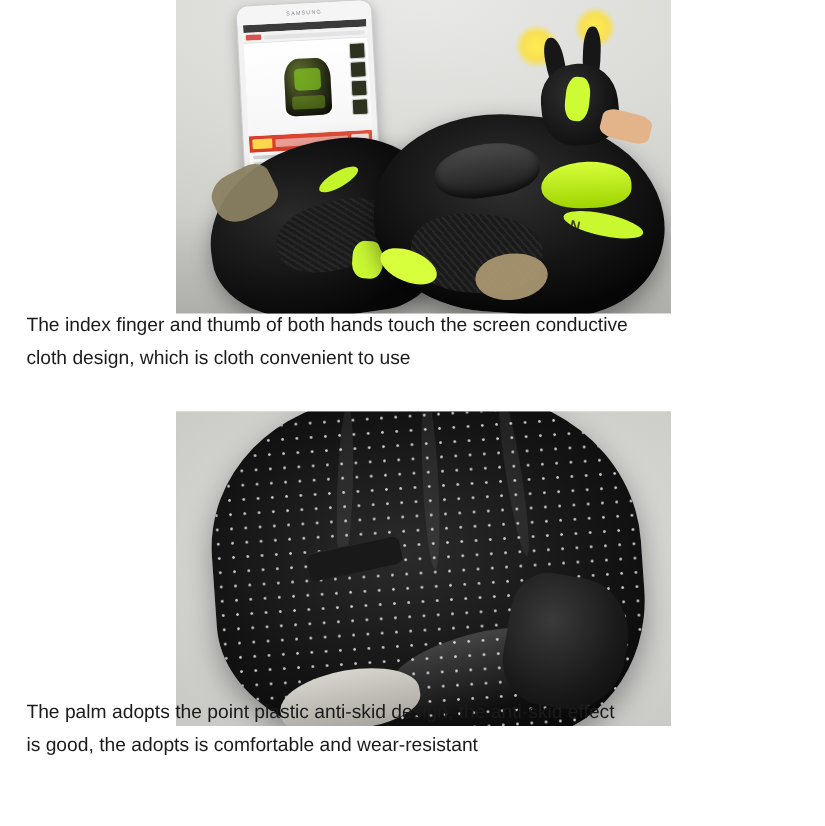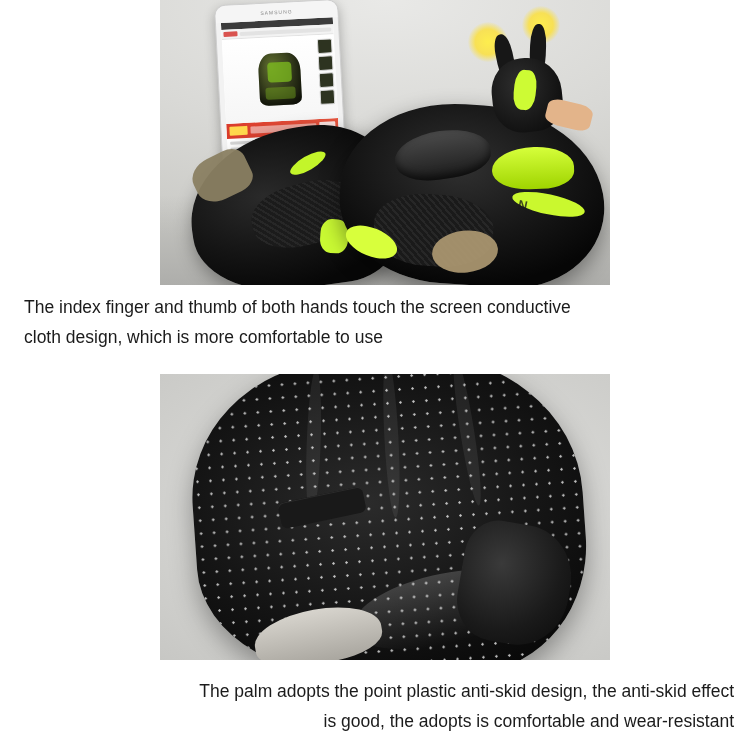--- a/index.html
+++ b/index.html
@@ -399,22 +399,22 @@
 
   
   .caption {
     position: absolute;
     left: 24px;
     width: 710px;
     color: #1b1b1b;
     font-size: 17.5px;
     line-height: 30px;
   }
-  .caption-one { top: 292px; }
-  .caption-two { top: 676px; text-align: right; }
+  .caption-one { top: 280px; }
+  .caption-two { top: 632px; }
   .caption p { margin: 0; }
 
   
   .panel-two {
     position: absolute;
     left: 160px;
     top: 374px;
     width: 450px;
     height: 286px;
     overflow: hidden;
@@ -564,21 +564,21 @@
       <div class="f1"></div>
       <div class="f2"></div>
       <div class="palm"></div>
       <div class="green-v"></div>
       <div class="wrist"></div>
     </div>
   </div>
 
   <div class="caption caption-one">
     <p>The index finger and thumb of both hands touch the screen conductive</p>
-    <p>cloth design, which is more comfortable to use</p>
+    <p>cloth design, which is cloth convenient to use</p>
   </div>
 
   <div class="panel-two">
     <div class="p2-bg"></div>
     <div class="palm-glove">
       <div class="dots"></div>
       <div class="finger-sep sep-1"></div>
       <div class="finger-sep sep-2"></div>
       <div class="finger-sep sep-3"></div>
       <div class="thumb-strap"></div>

